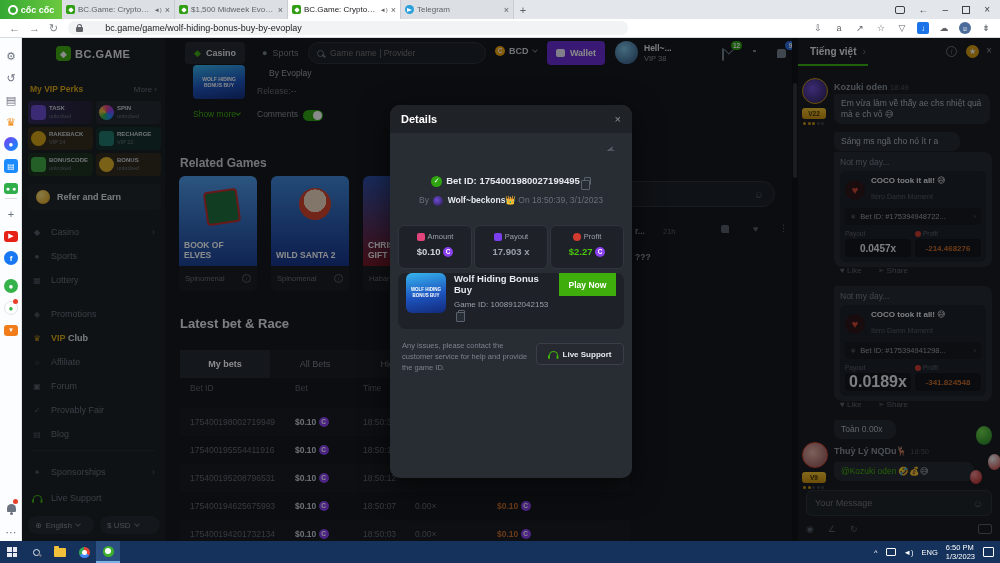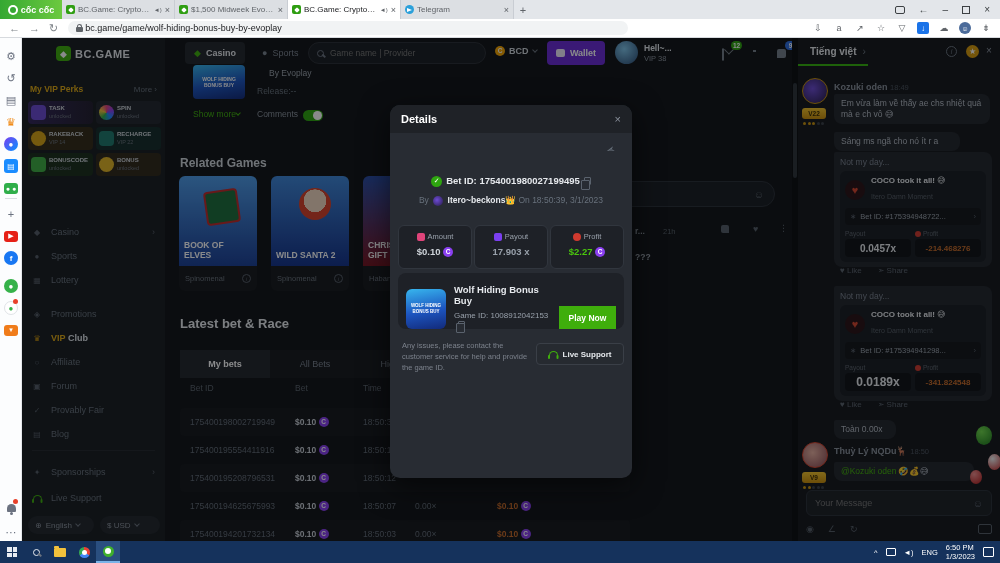--- a/index.html
+++ b/index.html
@@ -21,21 +21,21 @@
 .fav-tg::after{content:'';position:absolute;left:2px;top:3px;width:0;height:0;border-left:5px solid #fff;border-top:2px solid transparent;border-bottom:2px solid transparent}
 .spk{font-size:6px;color:#5f6368;flex:none}
 .tab-x{font-size:9px;color:#5f6368;flex:none;cursor:pointer}
 .newtab{width:18px;display:flex;align-items:center;justify-content:center;font-size:11px;color:#5f6368}
 .wincontrols{margin-left:auto;display:flex;align-items:center;gap:14px;padding-right:10px;color:#3c4043}
 .wc{font-size:10px;line-height:1}
 .wc-box{width:10px;height:8px;border:1px solid #3c4043;border-radius:2px}
 .wc-sq{width:8px;height:8px;border:1px solid #3c4043}
 .toolbar{position:absolute;left:0;top:19px;width:1000px;height:19px;background:#fff;border-bottom:1px solid #d7dade;display:flex;align-items:center}
 .navbtn{color:#80868b;font-size:11px;margin-left:9px}
-.omnibox{margin-left:10px;width:560px;height:14px;background:#f1f3f4;border-radius:7px;display:flex;align-items:center;gap:2px;padding:0 8px;font-size:9px;color:#202124}
+.omnibox{margin-left:10px;width:560px;height:14px;background:#f1f3f4;border-radius:7px;display:flex;align-items:center;gap:22px;padding:0 8px;font-size:9px;color:#202124}
 .ic-lock{width:7px;height:5px;background:#5f6368;border-radius:1px;position:relative;margin-top:2px;flex:none}
 .ic-lock::before{content:'';position:absolute;top:-3px;left:1px;width:3px;height:3px;border:1px solid #5f6368;border-bottom:0;border-radius:3px 3px 0 0}
 .tbicons{margin-left:auto;display:flex;align-items:center;gap:9px;padding-right:8px;color:#5f6368;font-size:9px}
 .tbi{width:12px;height:12px;display:flex;align-items:center;justify-content:center}
 .tbi-blue{background:#1a73e8;border-radius:2px;color:#fff;font-size:8px}
 .tbi-prof{background:#4b6b9a;border-radius:50%;color:#fff;font-size:7px}
 
 .page{position:absolute;left:0;top:38px;width:1000px;height:503px;background:#121417;overflow:hidden}
 .rail{position:absolute;left:0;top:0;width:22px;height:503px;background:#fcfdfe;border-right:1px solid #e4e7ea;z-index:8}
 .ric{position:absolute;left:3px;width:16px;height:16px;display:flex;align-items:center;justify-content:center;font-size:11px;color:#6b7280}
@@ -118,21 +118,21 @@
 .modal{position:absolute;left:390px;top:67px;width:242px;height:373px;background:#282c33;border-radius:10px;z-index:9;box-shadow:0 8px 30px rgba(0,0,0,.6)}
 .mtitle{height:28px;background:#1f2227;border-radius:10px 10px 0 0;display:flex;align-items:center;justify-content:space-between;padding:0 11px;color:#fff;font-size:11px;font-weight:bold}
 .mx{color:#8a919c;font-size:11px;font-weight:normal}
 .ic-copy{width:7px;height:8px;border:1px solid #5a626d;border-radius:1px;position:relative;display:inline-block;vertical-align:middle;margin-left:4px}
 .ic-copy::after{content:'';position:absolute;left:-3.5px;top:1.5px;width:7px;height:8px;border:1px solid #5a626d;background:#282c33;border-radius:1px}
 .ckc{display:inline-flex;width:11px;height:11px;border-radius:50%;background:#2ea50f;color:#fff;font-size:7px;align-items:center;justify-content:center;vertical-align:middle;margin-right:4px}
 .statbox{position:absolute;top:120px;width:74px;height:44px;background:#1e2127;border:1px solid #31363e;border-radius:6px;text-align:center;padding-top:6px}
 .statbox .sl{font-size:7.5px;color:#99a1ab;display:flex;align-items:center;justify-content:center;gap:3px}
 .statbox .sv{margin-top:5px;font-size:9.5px;font-weight:bold;color:#cfd4da}
 .si{width:8px;height:8px;border-radius:2px;display:inline-block}
-.mgame{position:absolute;left:8px;top:168px;width:226px;height:56px;background:#1e2127;border-radius:8px;display:flex;align-items:flex-end;padding:0 8px;gap:8px}
+.mgame{position:absolute;left:8px;top:168px;width:226px;height:56px;background:#1e2127;border-radius:8px;display:flex;align-items:flex-start;padding:0 8px;gap:8px}
 .playbtn{margin-left:auto;width:62px;height:23px;background:#3fae0c;border-radius:0;color:#fff;font-size:8.5px;font-weight:bold;display:flex;align-items:center;justify-content:center}
 .supbtn{position:absolute;left:146px;top:238px;width:88px;height:22px;background:#262a30;border:1px solid #3a3f47;border-radius:4px;display:flex;align-items:center;justify-content:center;gap:5px;color:#e6e9ed;font-size:8px;font-weight:bold}
 .ic-headset{width:9px;height:6px;border:1.8px solid #3fae0c;border-bottom:0;border-radius:5px 5px 0 0;position:relative}
 .ic-headset::after{content:'';position:absolute;left:-2px;top:3px;width:2.5px;height:3.5px;background:#3fae0c;border-radius:1px;box-shadow:8.5px 0 0 #3fae0c}
 
 .taskbar{position:absolute;left:0;top:541px;width:1000px;height:22px;background:#15325c;display:flex;align-items:center;z-index:10}
 .tbico{width:24px;height:22px;display:flex;align-items:center;justify-content:center;color:#e8ecf2;font-size:10px}
 .winlogo{width:10px;height:10px;display:grid;grid-template-columns:4.5px 4.5px;grid-template-rows:4.5px 4.5px;gap:1px}
 .winlogo i{background:#e8ecf2}
 .folder{width:12px;height:9px;background:#f2c13c;border-radius:1px;position:relative}
@@ -275,20 +275,24 @@
           <span class="pl"><span>RECHARGE</span><br><span class="ps">VIP 22</span></span>
         </div>
       <div class="perk" style="left:6px;top:115px;background:#1b2e1c">
           <span class="pi" style="background:#3fae43"></span>
           <span class="pl"><span>BONUSCODE</span><br><span class="ps">unlocked</span></span>
         </div>
       <div class="perk" style="left:74px;top:115px;background:#30281a">
           <span class="pi" style="background:#e0b424;border-radius:50%"></span>
           <span class="pl"><span>BONUS</span><br><span class="ps">unlocked</span></span>
         </div>
+      <div class="abs" style="left:6px;top:146px;width:133px;height:26px;background:#1f2227;border-radius:5px;display:flex;align-items:center;gap:7px;padding:0 8px">
+        <span style="width:14px;height:14px;border-radius:50%;background:radial-gradient(circle at 35% 35%,#ffe27a,#d99a0e)"></span>
+        <span style="color:#dfe3e8;font-size:9px;font-weight:bold">Refer and Earn</span>
+      </div>
       <div class="mitem" style="top:184px">
           <span class="mi">◆</span>
           <span>Casino</span>
           <span style="margin-left:auto;color:#565e68">›</span>
         </div>
       <div class="mitem" style="top:208px">
           <span class="mi">●</span>
           <span>Sports</span>
         </div>
       <div class="mitem" style="top:232px">
@@ -552,21 +556,21 @@
             <span><span style="color:#e6e9ed;font-size:8px;font-weight:bold;display:block">COCO took it all! 😅</span><span style="color:#565e68;font-size:7px">Itero Damn Moment</span></span>
           </div>
           <div class="bc-idrow">
               <span style="color:#565e68">∗</span>
               <span>Bet ID: #175394941298...</span>
               <span style="margin-left:auto;color:#565e68">›</span>
             </div>
           <div class="bc-stats">
             <div class="bc-stat">
                 <span class="bc-lab">Payout</span>
-                <div class="bc-val" style="color:#e6e9ed;font-size:12px">0.0189x</div>
+                <div class="bc-val" style="color:#e6e9ed;font-size:16px">0.0189x</div>
               </div>
             <div class="bc-stat">
                 <span class="bc-lab">
                   <span class="si" style="background:#d03a2f;width:6px;height:6px;border-radius:50%"></span>
                   <span>Profit</span>
                 </span>
                 <div class="bc-val" style="color:#c86a28;font-size:8px">-341.824548</div>
               </div>
           </div>
         </div>
@@ -613,21 +617,21 @@
         <span>Details</span>
         <span class="mx">×</span>
       </div>
       <span class="abs" style="left:216px;top:38px;color:#68717c;font-size:11px;transform:scaleX(-1) rotate(20deg);display:inline-block">➣</span>
       <div class="abs" style="left:0;top:70px;width:242px;text-align:center;color:#e6e9ed;font-size:9.5px;font-weight:bold">
         <span class="ckc">✓</span><span>Bet ID: 1754001980027199495</span><span class="ic-copy"></span>
       </div>
       <div class="abs" style="left:0;top:90px;width:242px;text-align:center;font-size:8.5px;color:#68717c">
         <span>By</span>
         <span style="display:inline-block;width:10px;height:10px;border-radius:50%;background:radial-gradient(circle at 40% 40%,#6d4bd4,#241a44);vertical-align:middle;margin:0 2px"></span>
-        <span style="color:#e6e9ed;font-weight:bold">Itero~beckons👑</span>
+        <span style="color:#e6e9ed;font-weight:bold">Wolf~beckons👑</span>
         <span>On 18:50:39, 3/1/2023</span>
       </div>
       <div class="statbox" style="left:8px">
         <span class="sl">
             <span class="si" style="background:#e0447a"></span>
             <span>Amount</span>
           </span>
         <div class="sv"><span>$0.10</span> <span class="coin"></span></div>
       </div>
       <div class="statbox" style="left:84px">

